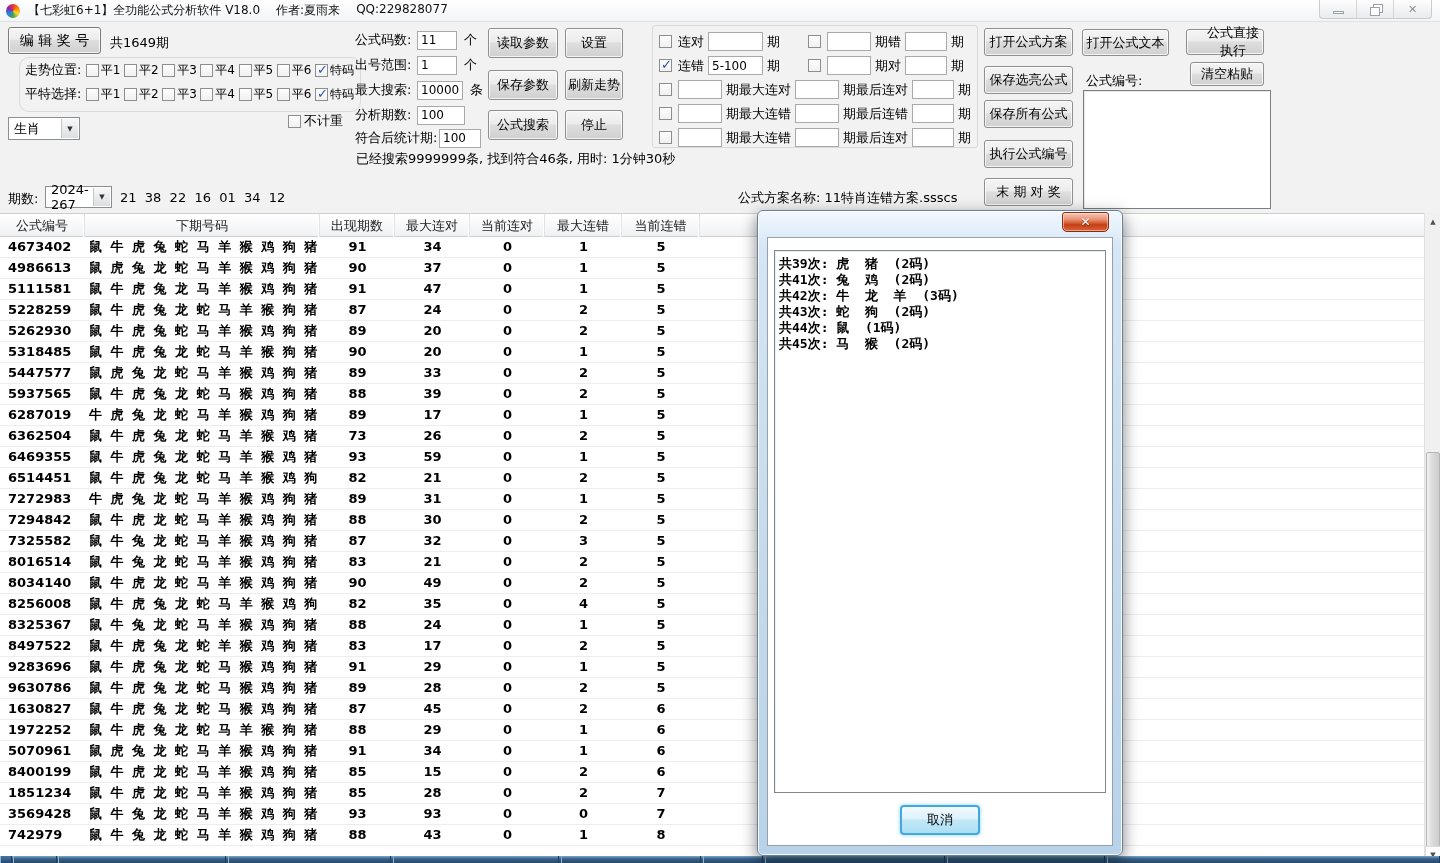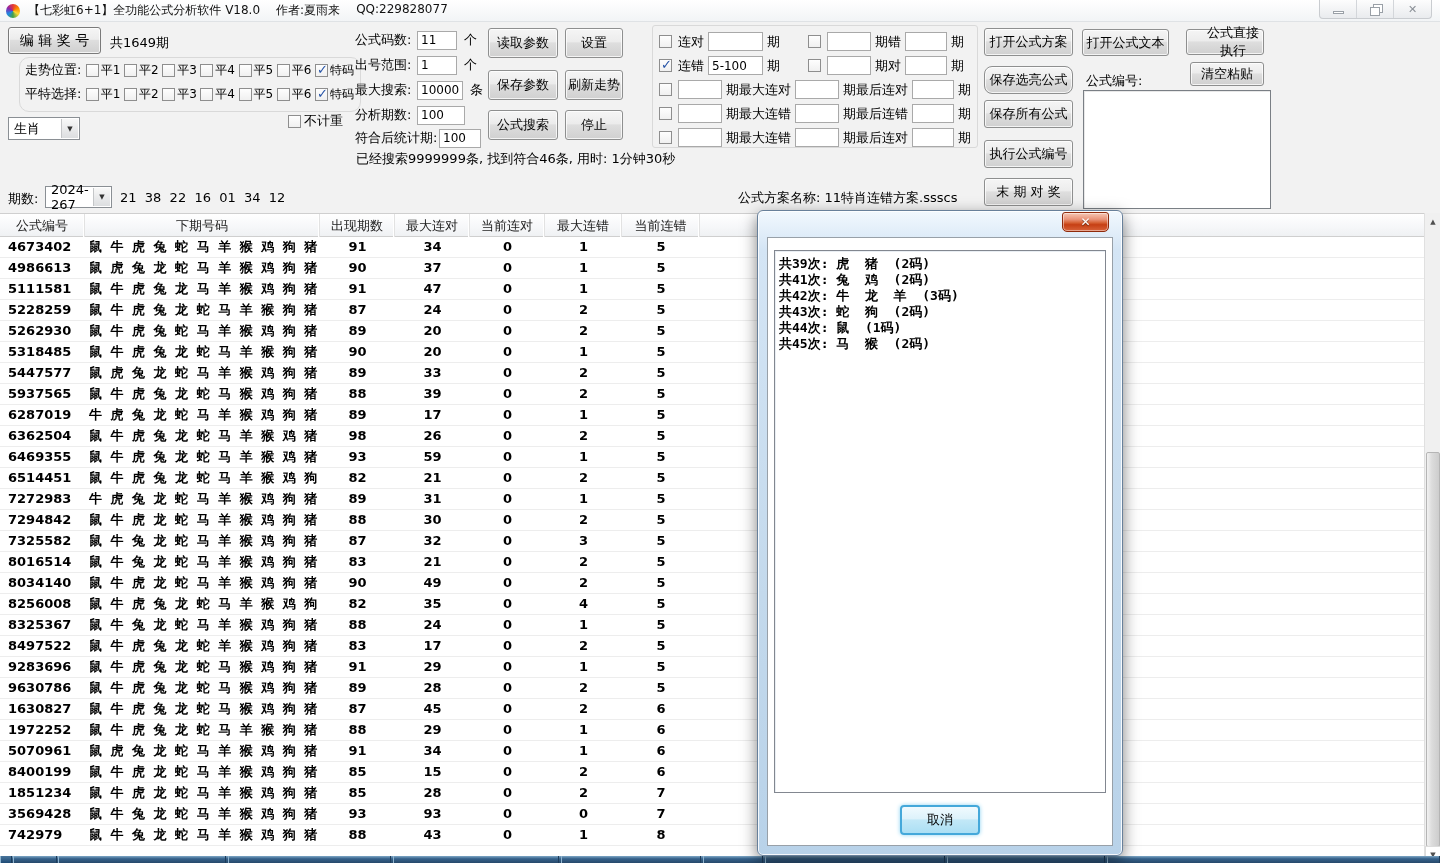--- a/index.html
+++ b/index.html
@@ -315,21 +315,21 @@
       <input class="tin" style="width: 44px;" value="">
       <span>期最大连错</span>
       <input class="tin" style="width: 44px;" value="">
       <span>期最后连对</span>
       <input class="tin" style="width: 42px;" value="">
       <span>期</span>
     </div>
   </div>
 
   <div class="btn rstack-btn" style="top:6px;">打开公式方案</div>
-  <div class="btn rstack-btn" style="top:44px;border-radius:8px;">保存选亮公式</div>
+  <div class="btn rstack-btn" style="top:44px;">保存选亮公式</div>
   <div class="btn rstack-btn" style="top:78px;">保存所有公式</div>
   <div class="btn rstack-btn" style="top:118px;">执行公式编号</div>
   <div class="btn rstack-btn" style="top:156px;">末 期 对 奖</div>
 
   <div class="btn" style="position:absolute; left:1082px; top:7px; width:87px; height:27px;">打开公式文本</div>
   <div class="btn" style="position:absolute; left:1186px; top:7px; width:78px; height:26px;padding-left:16px;">公式直接执行</div>
   <div class="btn" style="position:absolute; left:1190px; top:40px; width:74px; height:24px;">清空粘贴</div>
   <div class="formula-label">公式编号:</div>
   <textarea class="formula-box" style=""></textarea>
 
@@ -440,21 +440,21 @@
         <div class="td c2">89</div>
         <div class="td c3">17</div>
         <div class="td c4">0</div>
         <div class="td c5">1</div>
         <div class="td c6">5</div>
         <div class="td cfill"></div>
       </div>
       <div class="trow">
         <div class="td c0">6362504</div>
         <div class="td c1">鼠 牛 虎 兔 龙 蛇 马 羊 猴 鸡 猪</div>
-        <div class="td c2">98</div>
+        <div class="td c2">73</div>
         <div class="td c3">26</div>
         <div class="td c4">0</div>
         <div class="td c5">2</div>
         <div class="td c6">5</div>
         <div class="td cfill"></div>
       </div>
       <div class="trow">
         <div class="td c0">6469355</div>
         <div class="td c1">鼠 牛 虎 兔 龙 蛇 马 羊 猴 鸡 猪</div>
         <div class="td c2">93</div>

